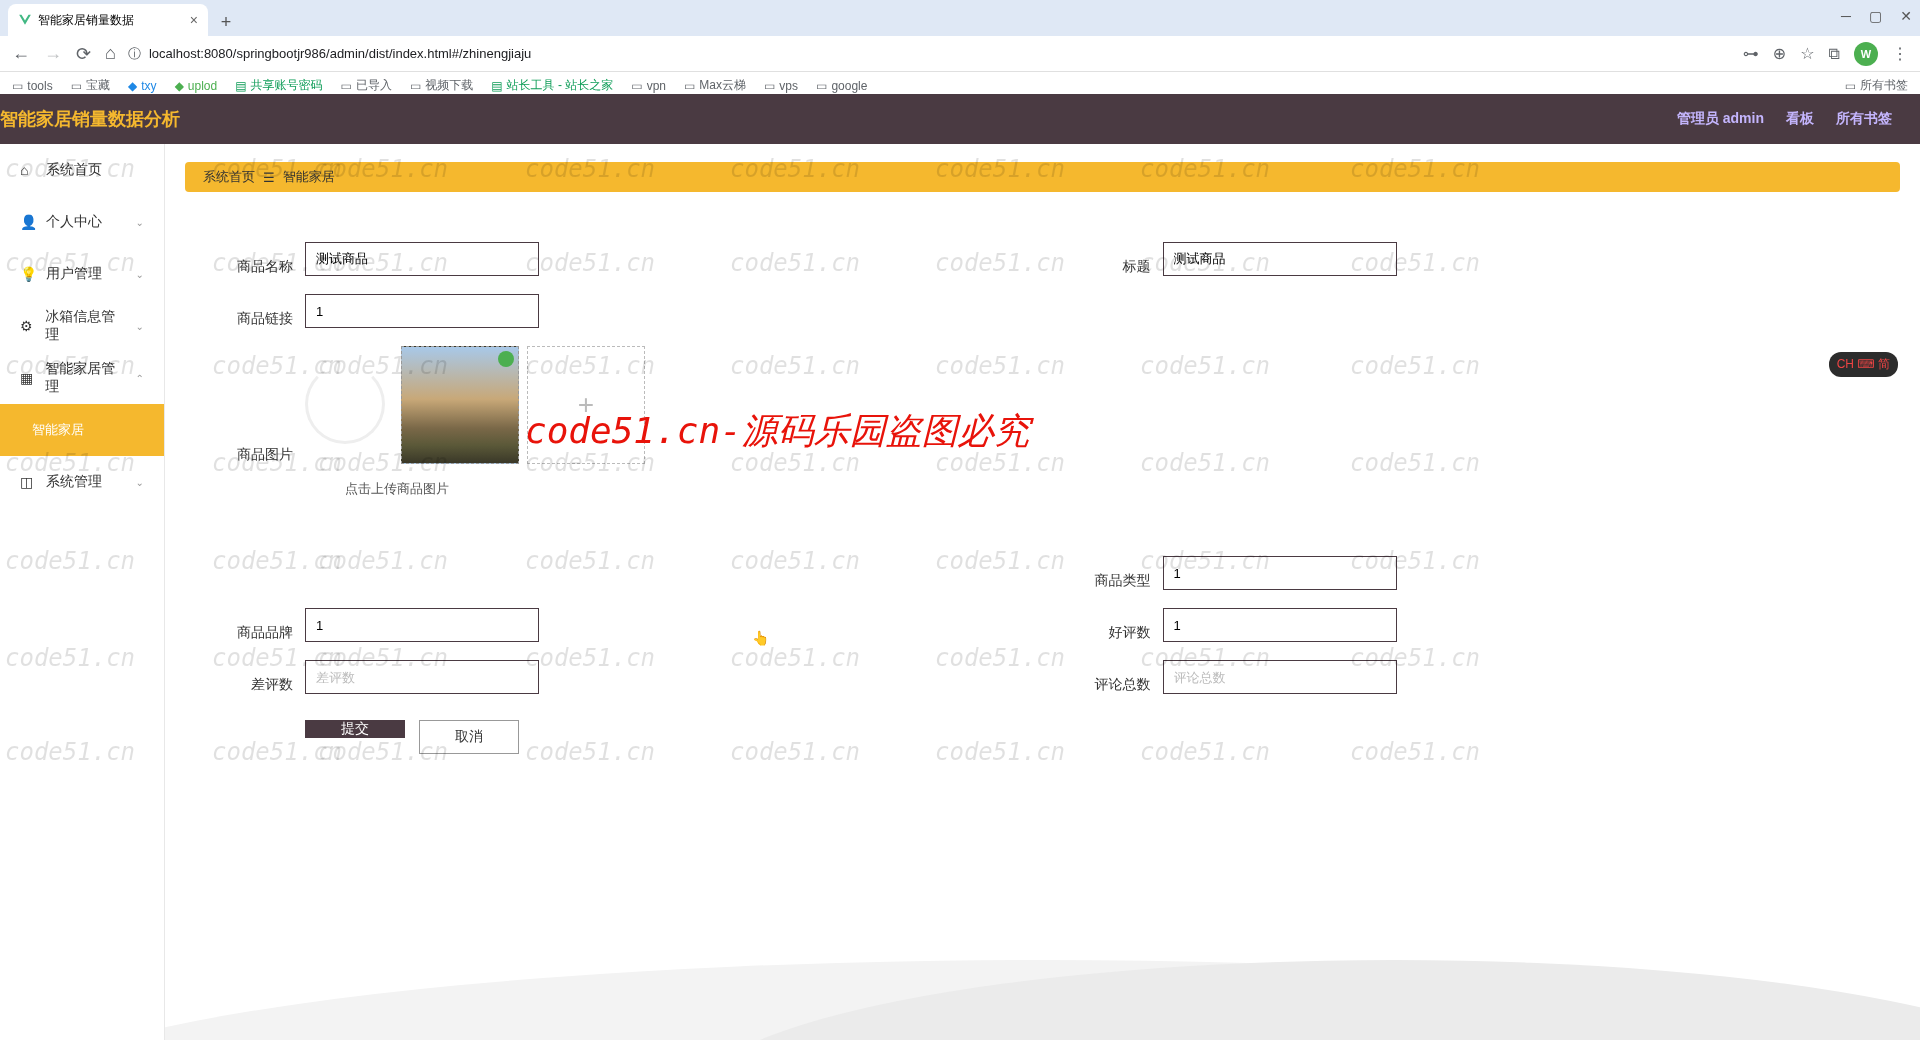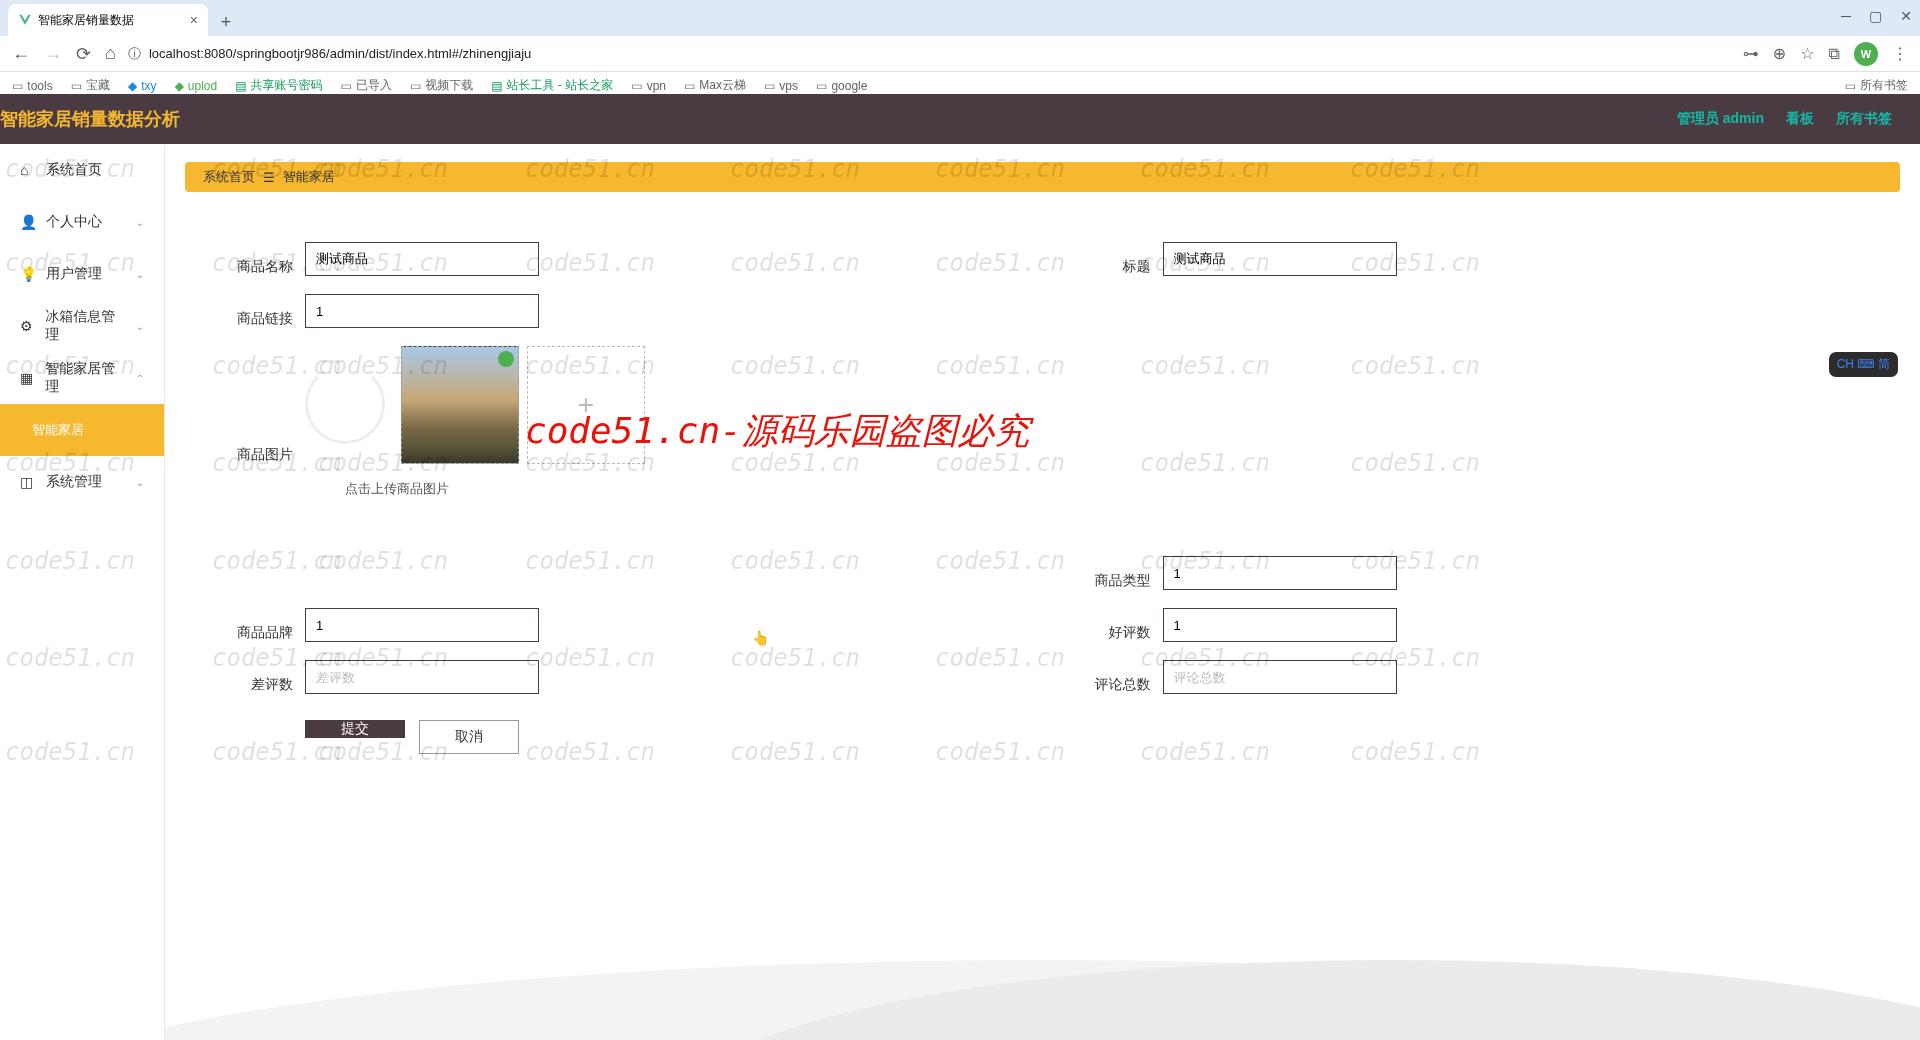--- a/index.html
+++ b/index.html
@@ -20,21 +20,21 @@
 .url-text { color: #202124; }
 .right-icons { display: flex; gap: 14px; align-items: center; color: #5f6368; }
 .avatar { width: 24px; height: 24px; border-radius: 50%; background: #4caf50; color: #fff; display: flex; align-items: center; justify-content: center; font-size: 11px; font-weight: bold; }
 
 .bookmark-bar { background: #fff; height: 28px; display: flex; align-items: center; padding: 0 12px; gap: 18px; font-size: 12px; color: #5f6368; border-bottom: 1px solid #ddd; }
 .bk-item { display: flex; align-items: center; gap: 4px; }
 .all-bk { margin-left: auto; }
 
 .app-header { background: #4a3a42; height: 50px; display: flex; align-items: center; position: relative; }
 .app-title { color: #f5b82e; font-size: 18px; font-weight: bold; }
-.header-right { position: absolute; right: 28px; display: flex; gap: 22px; color: #14b8a6; font-size: 14px; font-weight: bold; }
+.header-right { position: absolute; right: 28px; display: flex; gap: 22px; color: #c4b5fd; font-size: 14px; font-weight: bold; }
 
 .layout { display: flex; height: calc(1040px - 94px - 50px); position: relative; }
 
 .sidebar { width: 165px; background: #fff; border-right: 1px solid #e8e8e8; }
 .side-item { height: 52px; display: flex; align-items: center; padding: 0 20px; gap: 10px; font-size: 14px; color: #333; position: relative; }
 .side-item .chev { margin-left: auto; font-size: 10px; color: #999; }
 .side-item.active { background: #f5b82e; color: #fff; padding-left: 32px; font-size: 13px; }
 .side-icon { width: 16px; display: inline-flex; }
 
 .main { flex: 1; background: #fff; padding: 18px 20px 0 20px; position: relative; }
@@ -56,21 +56,21 @@
 .upload-hint { font-size: 13px; color: #555; margin-left: 120px; margin-top: -4px; margin-bottom: 18px; }
 
 .btns { margin-left: 120px; margin-top: 8px; display: flex; gap: 14px; }
 .btn-submit { width: 100px; height: 18px; background: #4a3a42; color: #fff; border: none; font-size: 14px; }
 .btn-cancel { width: 100px; height: 34px; background: #fff; color: #333; border: 1px solid #999; font-size: 14px; }
 
 .watermarks { position: absolute; inset: 0; pointer-events: none; }
 .wm { position: absolute; color: rgba(0,0,0,0.12); font-size: 24px; font-family: monospace; white-space: nowrap; font-style: italic; }
 .wm-red { color: #e8130a; font-size: 36px; font-weight: normal; font-family: "SimHei", monospace; }
 
-.ime-badge { position: absolute; right: 22px; top: 352px; background: #2c2c2c; color: #3b82f6; border-radius: 7px; padding: 4px 8px; font-size: 12px; display:flex; align-items:center; gap:4px; }
+.ime-badge { position: absolute; right: 22px; top: 352px; background: #2c2c2c; color: #ef4444; border-radius: 12px; padding: 4px 8px; font-size: 12px; display:flex; align-items:center; gap:4px; }
 
 .hill { position: absolute; bottom: 0; left: 0; right: 0; height: 140px; overflow:hidden; pointer-events:none; }
 .hill::before { content:""; position:absolute; width:120%; height:300px; background:#f3f3f3; border-radius:50%; left:-10%; bottom:-220px; }
 .hill::after { content:""; position:absolute; width:80%; height:280px; background:#ebebeb; border-radius:50%; right:-10%; bottom:-200px; }
 
 .cursor { position:absolute; left:752px; top:630px; font-size:14px; color:#333; }
 </style>
 </head>
 <body>
 

